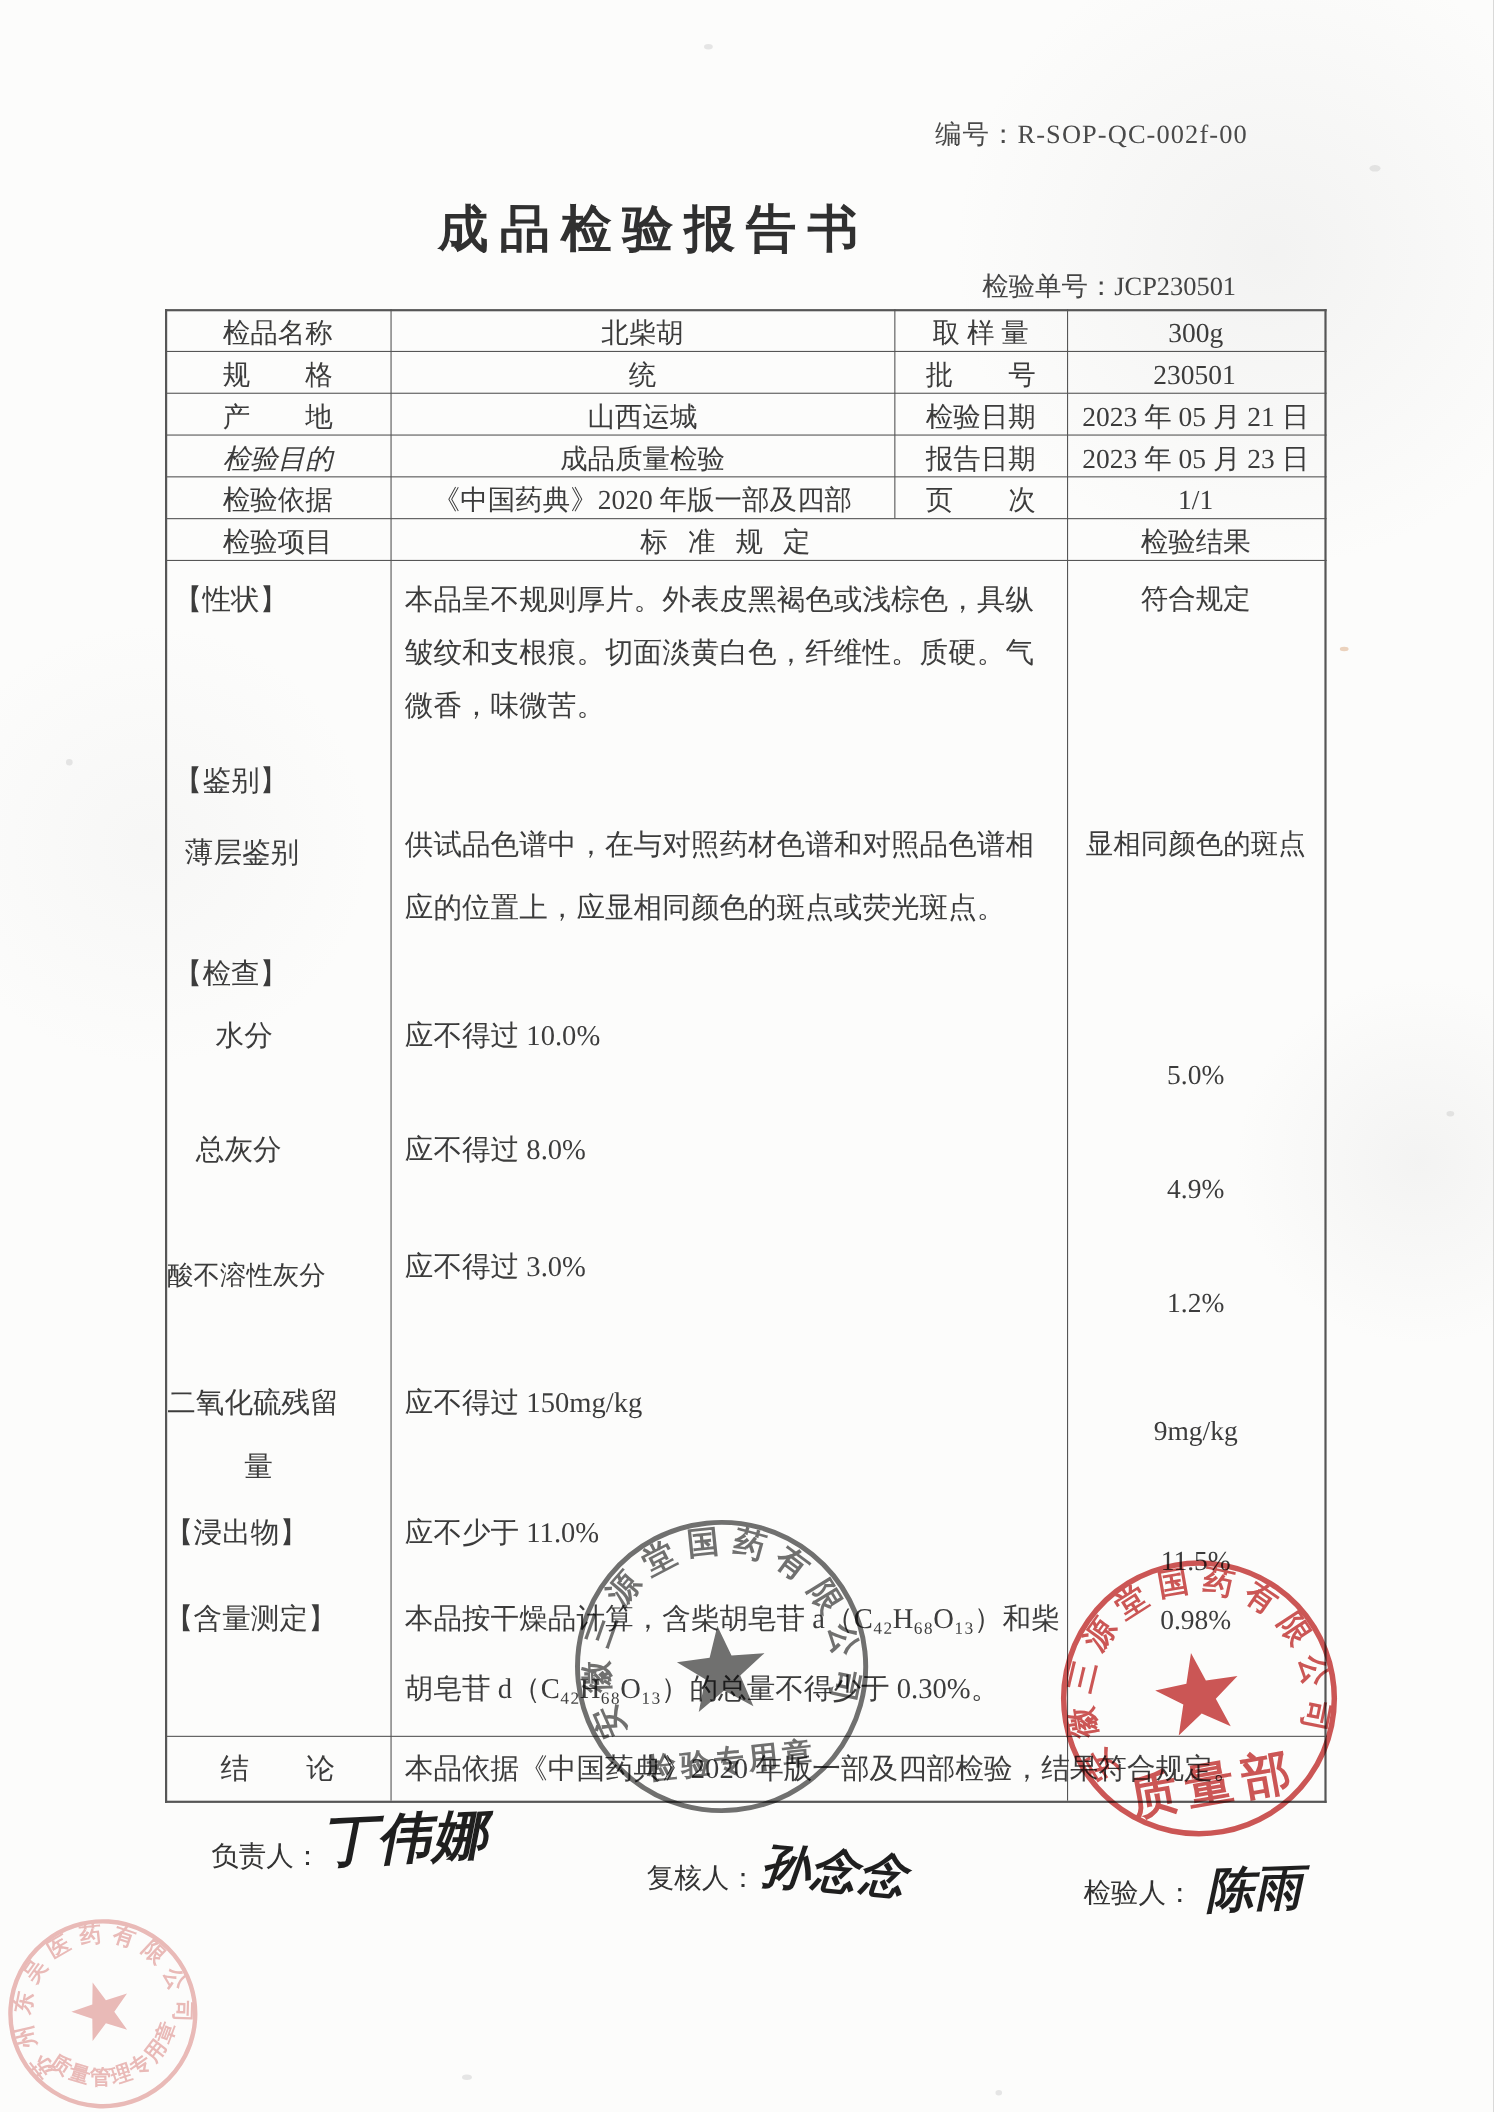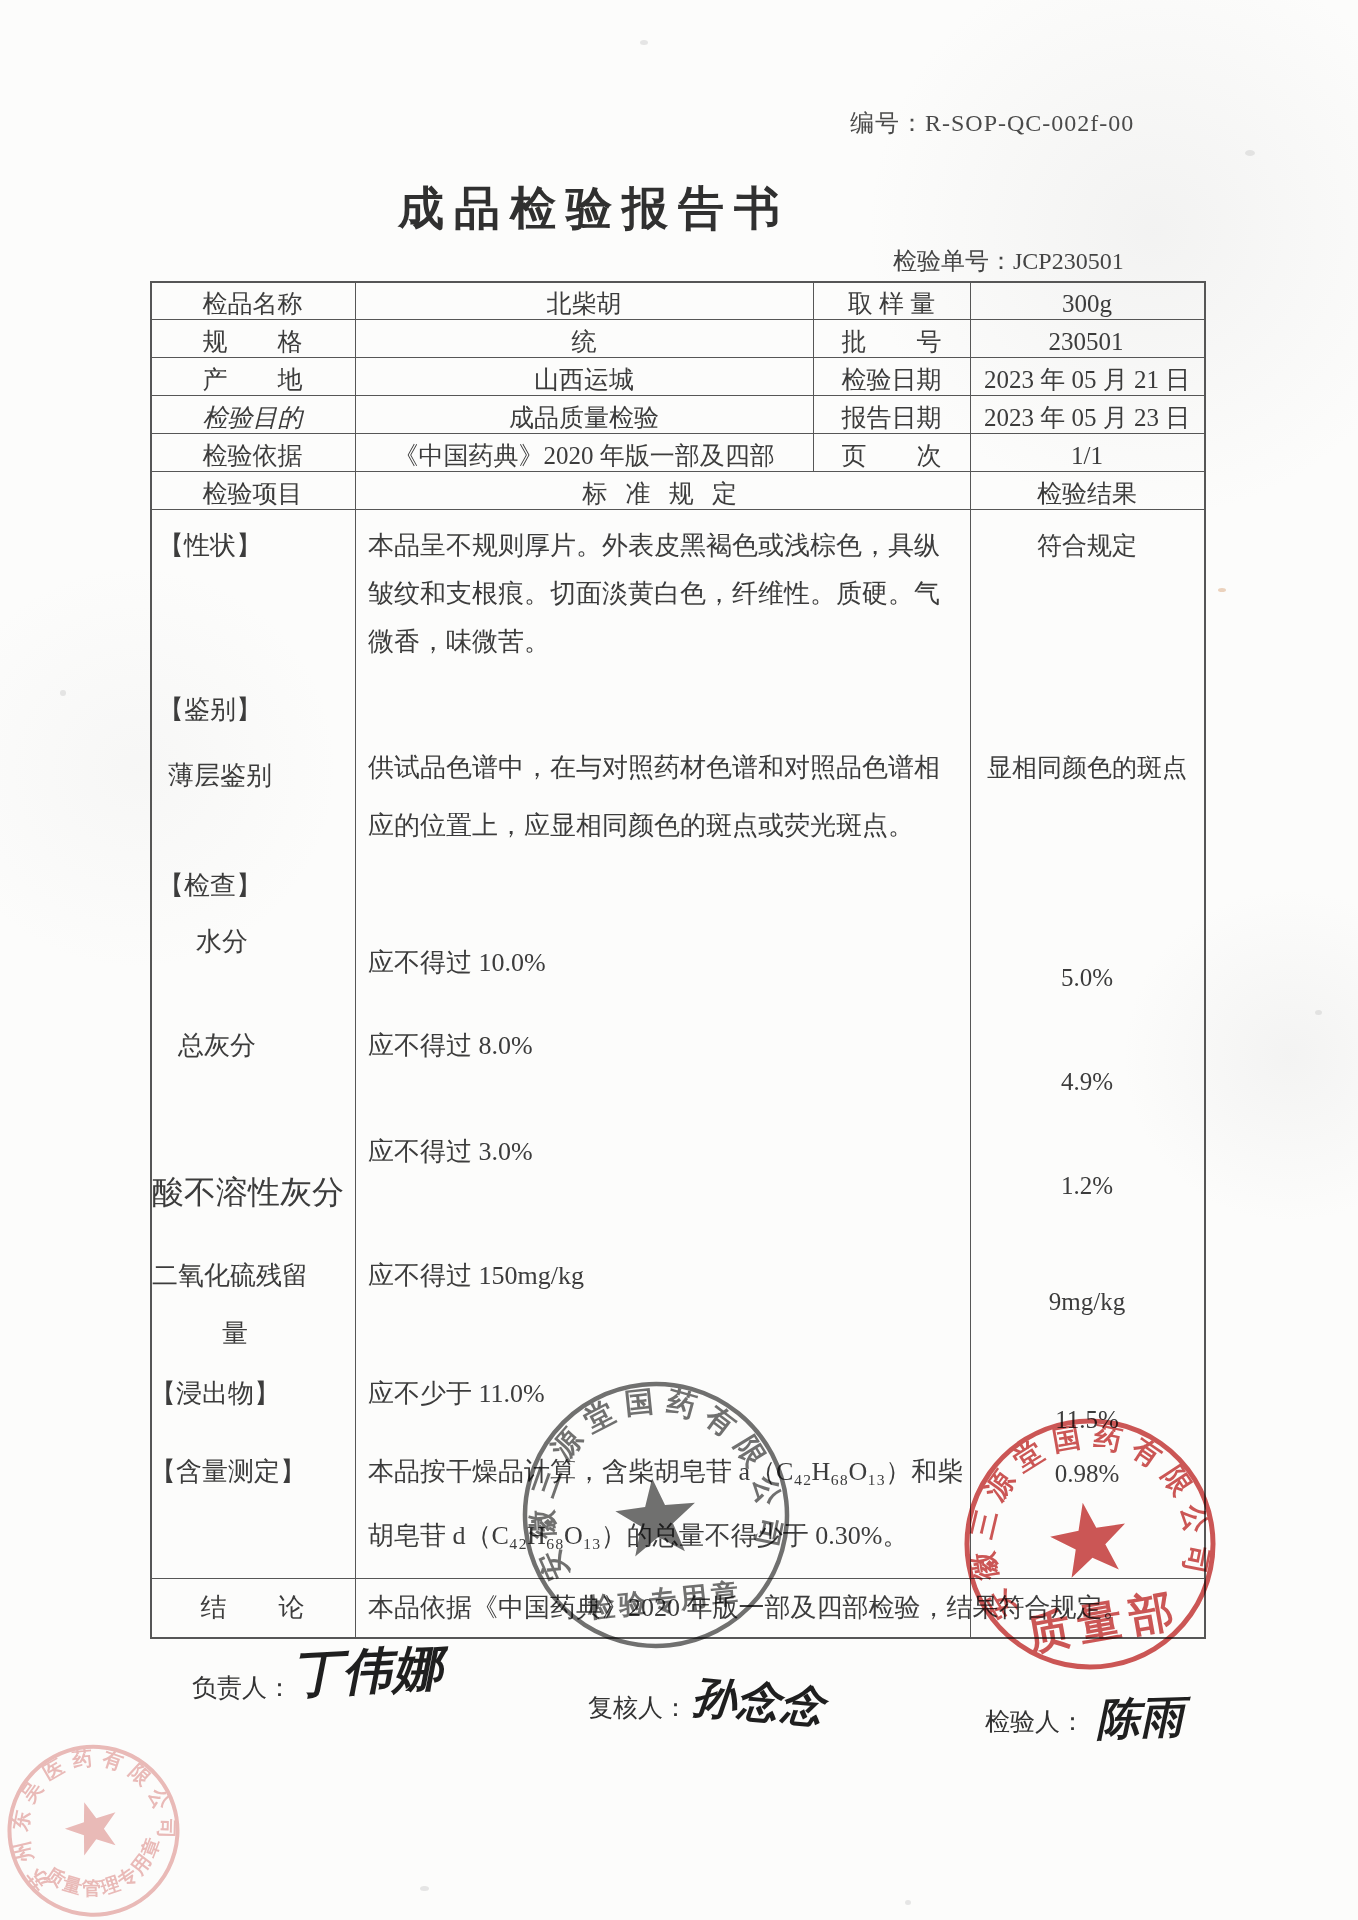--- a/index.html
+++ b/index.html
@@ -81,28 +81,28 @@
 
   <div class="t" style="left:158px;top:694px;font-size:26px;">【鉴别】</div>
   <div class="t" style="left:168px;top:760px;font-size:26px;">薄层鉴别</div>
   <div class="t" style="left:368px;top:752px;font-size:26px;">供试品色谱中，在与对照药材色谱和对照品色谱相</div>
   <div class="t" style="left:368px;top:810px;font-size:26px;">应的位置上，应显相同颜色的斑点或荧光斑点。</div>
   <div class="t c" style="left:968px;top:752px;width:238px;font-size:25px;">显相同颜色的斑点</div>
 
   <div class="t" style="left:158px;top:870px;font-size:26px;">【检查】</div>
 
   <div class="t" style="left:196px;top:926px;font-size:26px;">水分</div>
-  <div class="t" style="left:368px;top:926px;font-size:26px;margin-top:21px;">应不得过 10.0%</div>
+  <div class="t" style="left:368px;top:926px;font-size:26px;">应不得过 10.0%</div>
   <div class="t c" style="left:970px;top:962px;width:234px;font-size:25px;">5.0%</div>
 
   <div class="t" style="left:178px;top:1030px;font-size:26px;">总灰分</div>
   <div class="t" style="left:368px;top:1030px;font-size:26px;">应不得过 8.0%</div>
   <div class="t c" style="left:970px;top:1066px;width:234px;font-size:25px;">4.9%</div>
 
-  <div class="t" style="left:152px;top:1172px;font-size:32px;text-align:center;">酸不溶性灰分</div>
+  <div class="t" style="left:152px;top:1145px;font-size:24px;text-align:center;">酸不溶性灰分</div>
   <div class="t" style="left:368px;top:1136px;font-size:26px;">应不得过 3.0%</div>
   <div class="t c" style="left:970px;top:1170px;width:234px;font-size:25px;">1.2%</div>
 
   <div class="t" style="left:152px;top:1260px;font-size:26px;">二氧化硫残留</div>
   <div class="t" style="left:222px;top:1318px;font-size:26px;">量</div>
   <div class="t" style="left:368px;top:1260px;font-size:26px;">应不得过 150mg/kg</div>
   <div class="t c" style="left:970px;top:1286px;width:234px;font-size:25px;">9mg/kg</div>
 
   <div class="t" style="left:150px;top:1378px;font-size:26px;">【浸出物】</div>
   <div class="t" style="left:368px;top:1378px;font-size:26px;">应不少于 11.0%</div>

